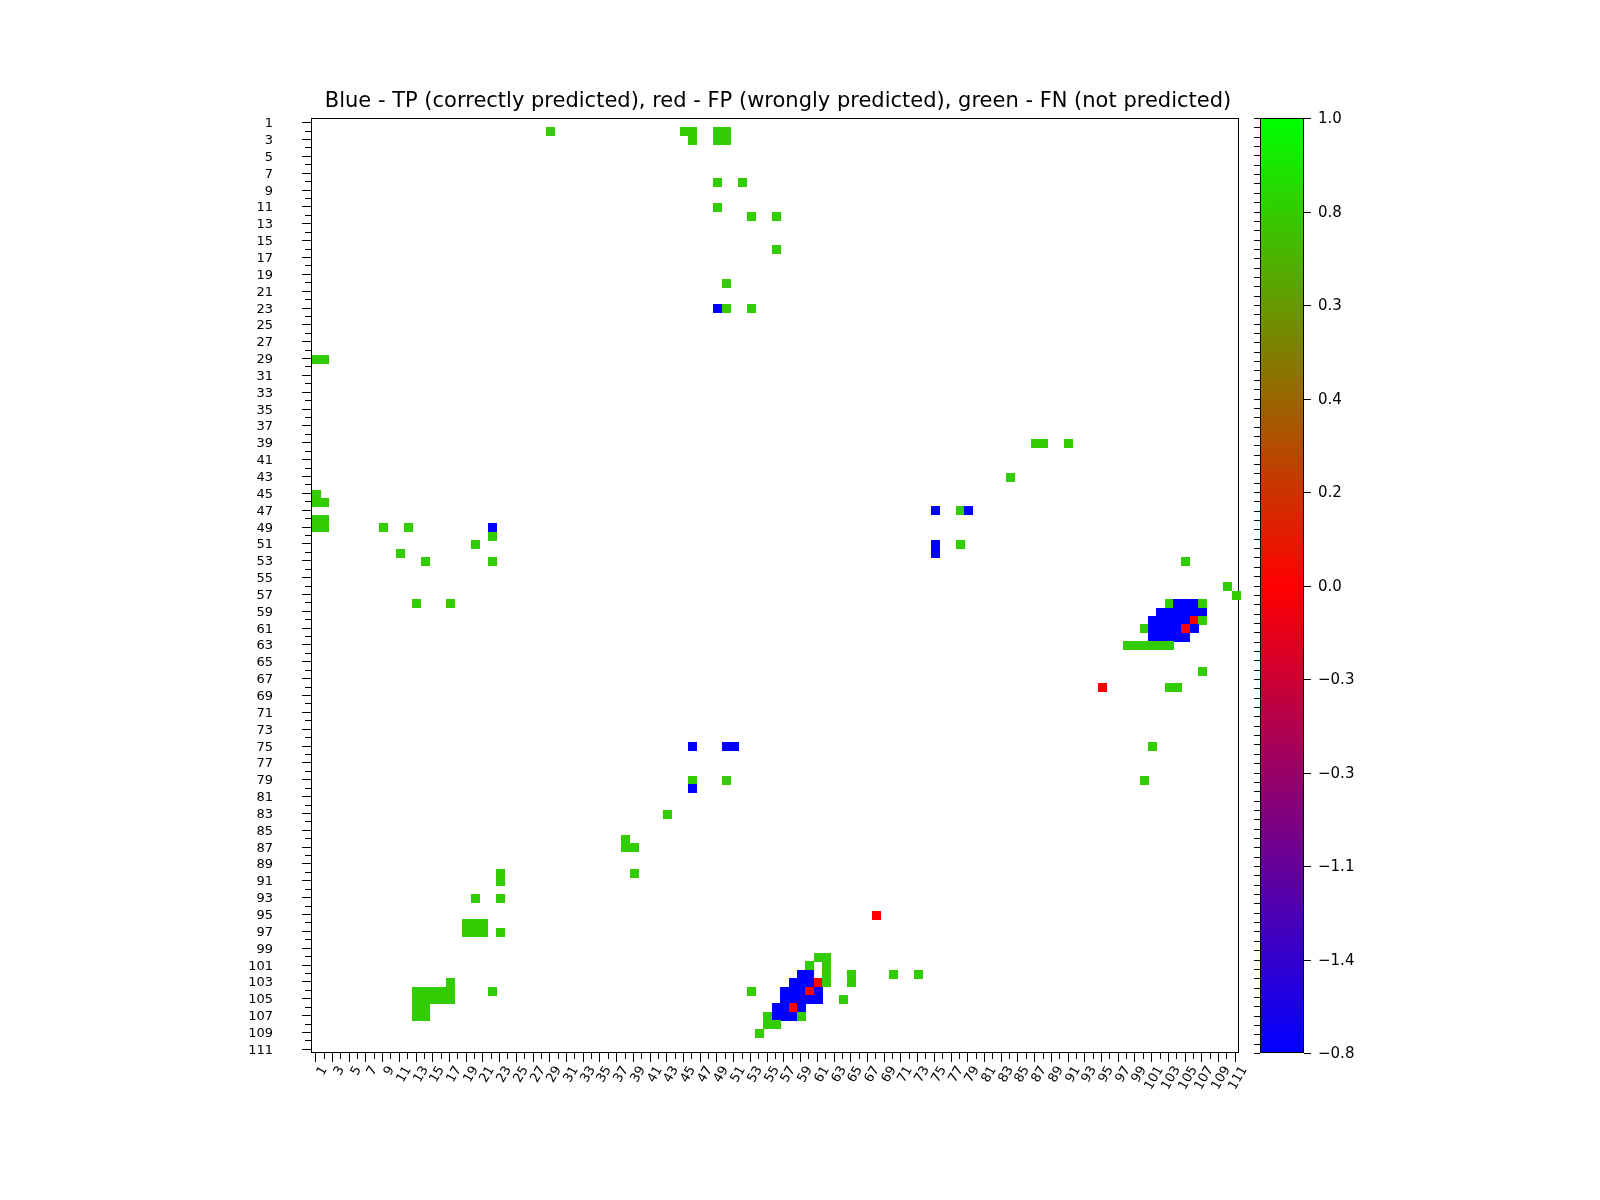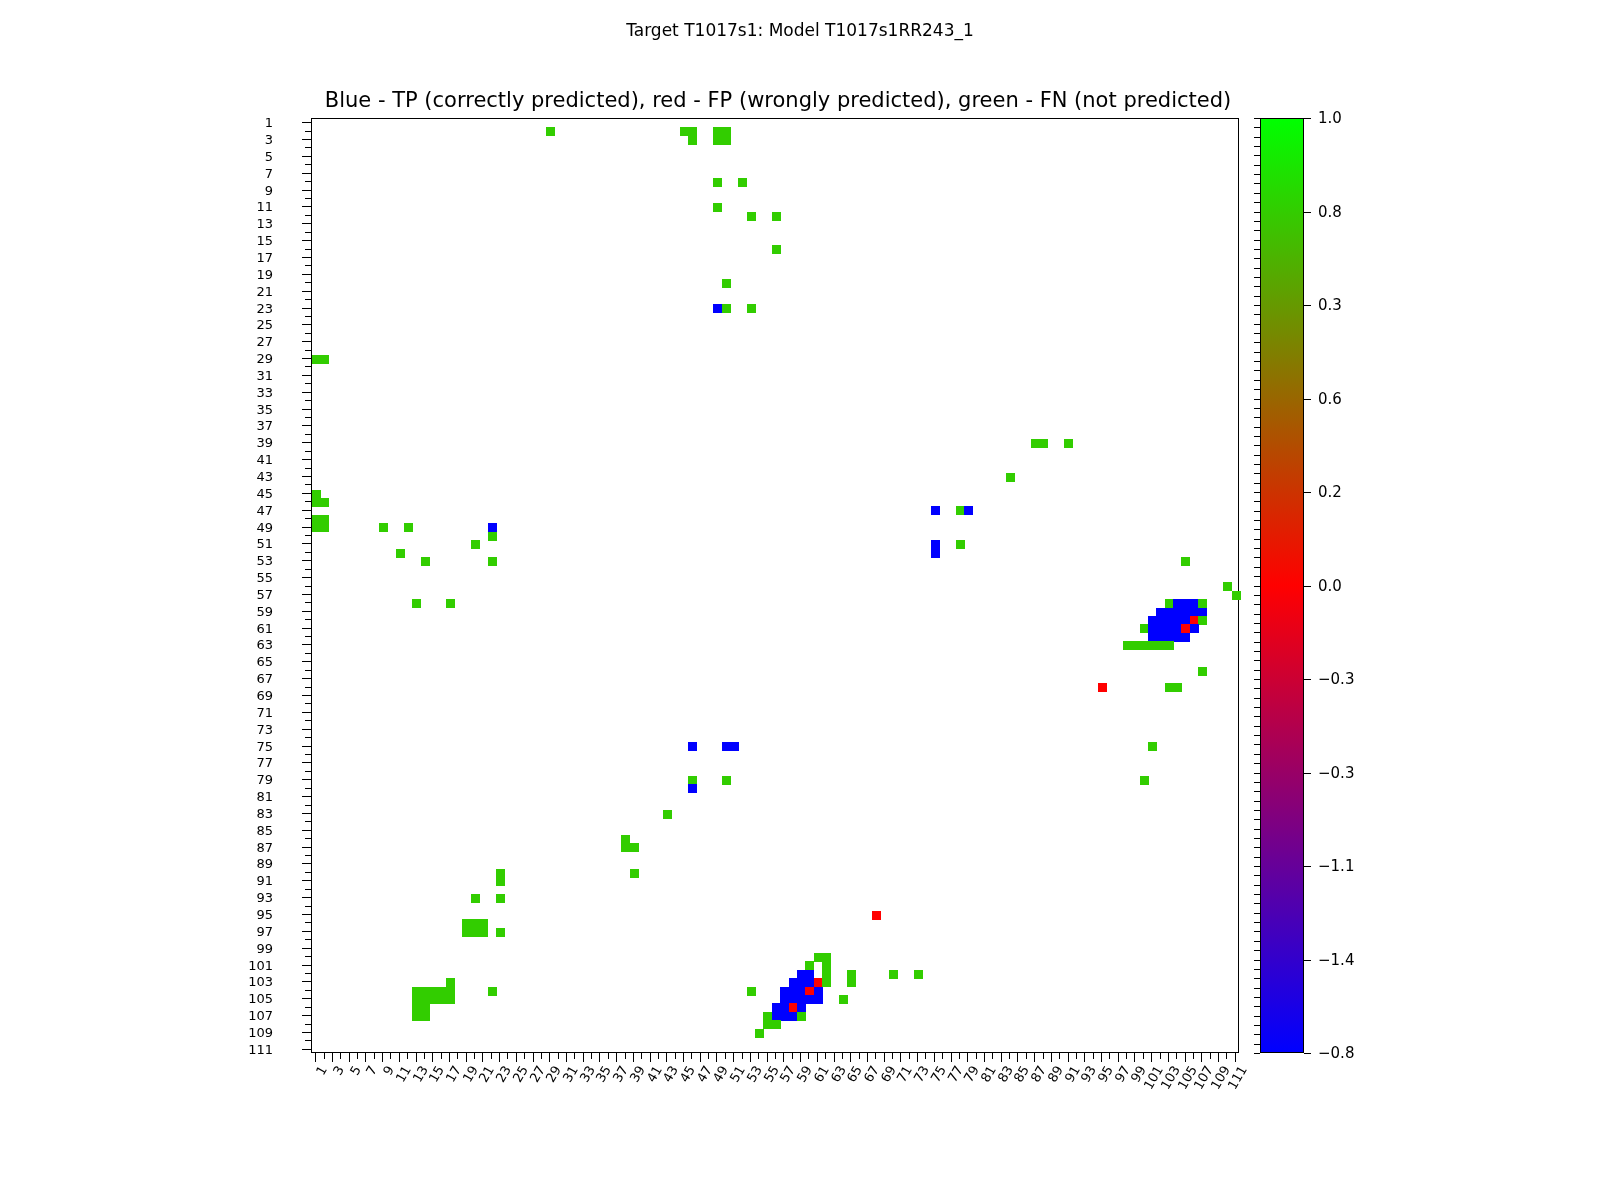--- a/index.html
+++ b/index.html
@@ -34,21 +34,20 @@
   #cbar-ticks{position:absolute;left:1304px;top:118px;width:120px;height:935px;text-align:right;}
   #cbar-ticks span{position:absolute;left:14px;transform:translateY(-50%);font-size:15px;white-space:nowrap;}
   #cbar-ticks i{position:absolute;left:0;width:7px;height:1px;background:#000;}
   #cbar-minor{position:absolute;left:1248px;top:118px;width:12px;height:935px;}
   #cbar-minor i{position:absolute;right:0;width:6px;height:1px;background:#000;}
 </style>
 </head>
 <body>
 
 <div class="suptitle">
-  <div>Target T1017s1: Model T1017s1RR243_1</div>
 </div>
 
 <div class="axtitle">Blue - TP (correctly predicted), red - FP (wrongly predicted), green - FN (not predicted)</div>
 
 <div id="ylabels">
     <span style="top: 4.21171px;">1</span>
     <span style="top: 21.0586px;">3</span>
     <span style="top: 37.9054px;">5</span>
     <span style="top: 54.7523px;">7</span>
     <span style="top: 71.5991px;">9</span>
@@ -671,21 +670,21 @@
     <i style="top: 935px;"></i>
   </div>
 <div id="cbar-ticks">
     <i style="top: 0px;"></i>
     <span style="top: 0px;">1.0</span>
     <i style="top: 93.5px;"></i>
     <span style="top: 93.5px;">0.8</span>
     <i style="top: 187px;"></i>
     <span style="top: 187px;">0.3</span>
     <i style="top: 280.5px;"></i>
-    <span style="top: 280.5px;">0.6</span>
+    <span style="top: 280.5px;">0.4</span>
     <i style="top: 374px;"></i>
     <span style="top: 374px;">0.2</span>
     <i style="top: 467.5px;"></i>
     <span style="top: 467.5px;">0.0</span>
     <i style="top: 561px;"></i>
     <span style="top: 561px;">−0.3</span>
     <i style="top: 654.5px;"></i>
     <span style="top: 654.5px;">−0.3</span>
     <i style="top: 748px;"></i>
     <span style="top: 748px;">−1.1</span>

